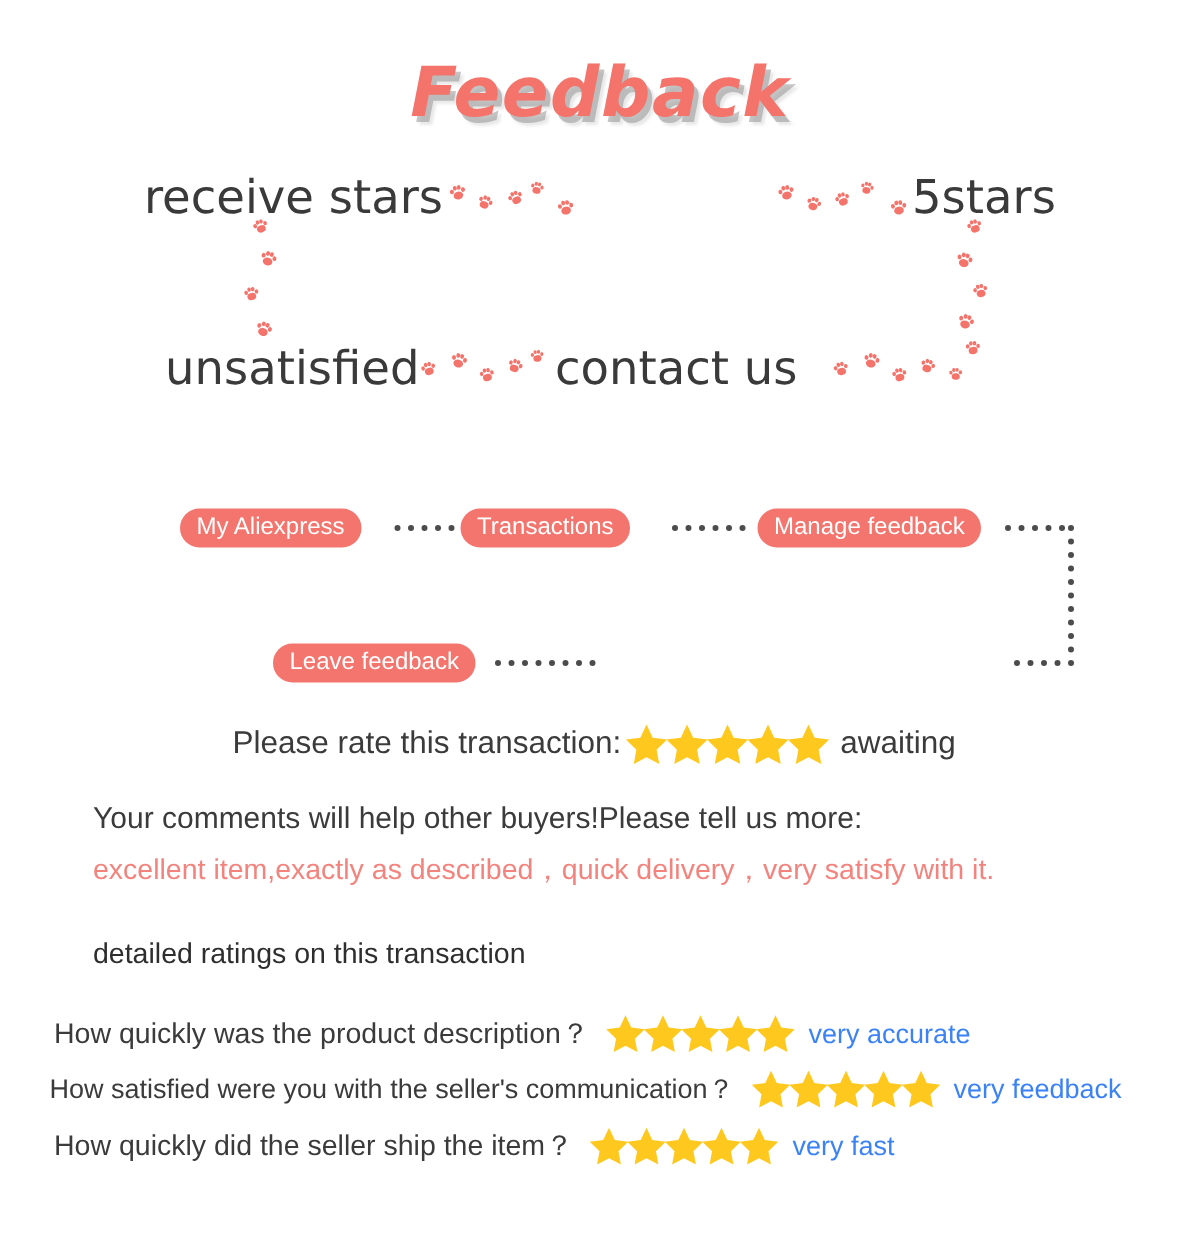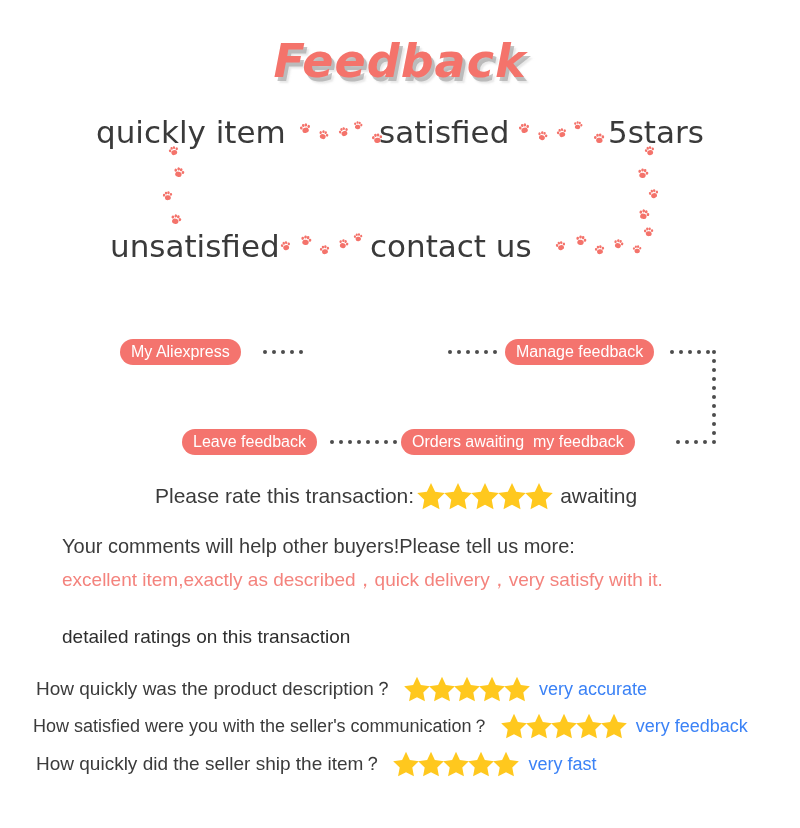--- a/index.html
+++ b/index.html
@@ -184,22 +184,21 @@
   .detail-stars { margin-left: 10px; }
 </style>
 </head>
 <body>
 
 <div id="title-wrap">
   <span id="feedback-title">Feedback</span>
 </div>
 
 <div id="paw-flow">
-  <span class="flow-word" id="word-receive-item">quickly item</span>
-  <span class="flow-word" id="word-satisfied">satisfied</span>
+  <span class="flow-word" id="word-receive-item">receive stars</span>
   <span class="flow-word" id="word-5stars">5stars</span>
   <span class="flow-word" id="word-contact-us">contact us</span>
   <span class="flow-word" id="word-unsatisfied">unsatisfied</span>
   <div id="paw-container">
       <span class="paw" style="left: 299px; top: 22px; width: 12px; height: 12px; transform: rotate(-15deg);">
         <svg viewBox="0 0 100 100" xmlns="http://www.w3.org/2000/svg">
           <ellipse cx="50" cy="70" rx="27" ry="22" fill="#f4736b"></ellipse>
           <ellipse cx="20" cy="42" rx="11" ry="13" fill="#f4736b"></ellipse>
           <ellipse cx="41" cy="26" rx="11" ry="13" fill="#f4736b"></ellipse>
           <ellipse cx="63" cy="27" rx="11" ry="13" fill="#f4736b"></ellipse>
@@ -497,22 +496,22 @@
       <span class="dot" style="left: 330px; top: 110px;"></span>
       <span class="dot" style="left: 339px; top: 110px;"></span>
       <span class="dot" style="left: 348px; top: 110px;"></span>
       <span class="dot" style="left: 357px; top: 110px;"></span>
       <span class="dot" style="left: 366px; top: 110px;"></span>
       <span class="dot" style="left: 375px; top: 110px;"></span>
       <span class="dot" style="left: 384px; top: 110px;"></span>
       <span class="dot" style="left: 393px; top: 110px;"></span>
     </div>
   <span class="pill" id="pill-my-aliexpress">My Aliexpress</span>
+  <span class="pill" id="pill-transactions">Transactions</span>
   <span class="pill" id="pill-manage-feedback">Manage feedback</span>
-  <span class="pill" id="pill-orders-awaiting">Orders awaiting  my feedback</span>
   <span class="pill" id="pill-leave-feedback">Leave feedback</span>
 </div>
 
 <div id="rate-line">
   <span id="rate-label">Please rate this transaction:</span>
   <span class="star-row" id="main-stars">
       <svg class="star" width="30" height="30" viewBox="0 0 24 24" xmlns="http://www.w3.org/2000/svg">
         <polygon fill="#ffc81e" points="12,1.6 15.3,8.6 23,9.6 17.4,15 18.8,22.6 12,19 5.2,22.6 6.6,15 1,9.6 8.7,8.6"></polygon>
       </svg>
       <svg class="star" width="30" height="30" viewBox="0 0 24 24" xmlns="http://www.w3.org/2000/svg">

